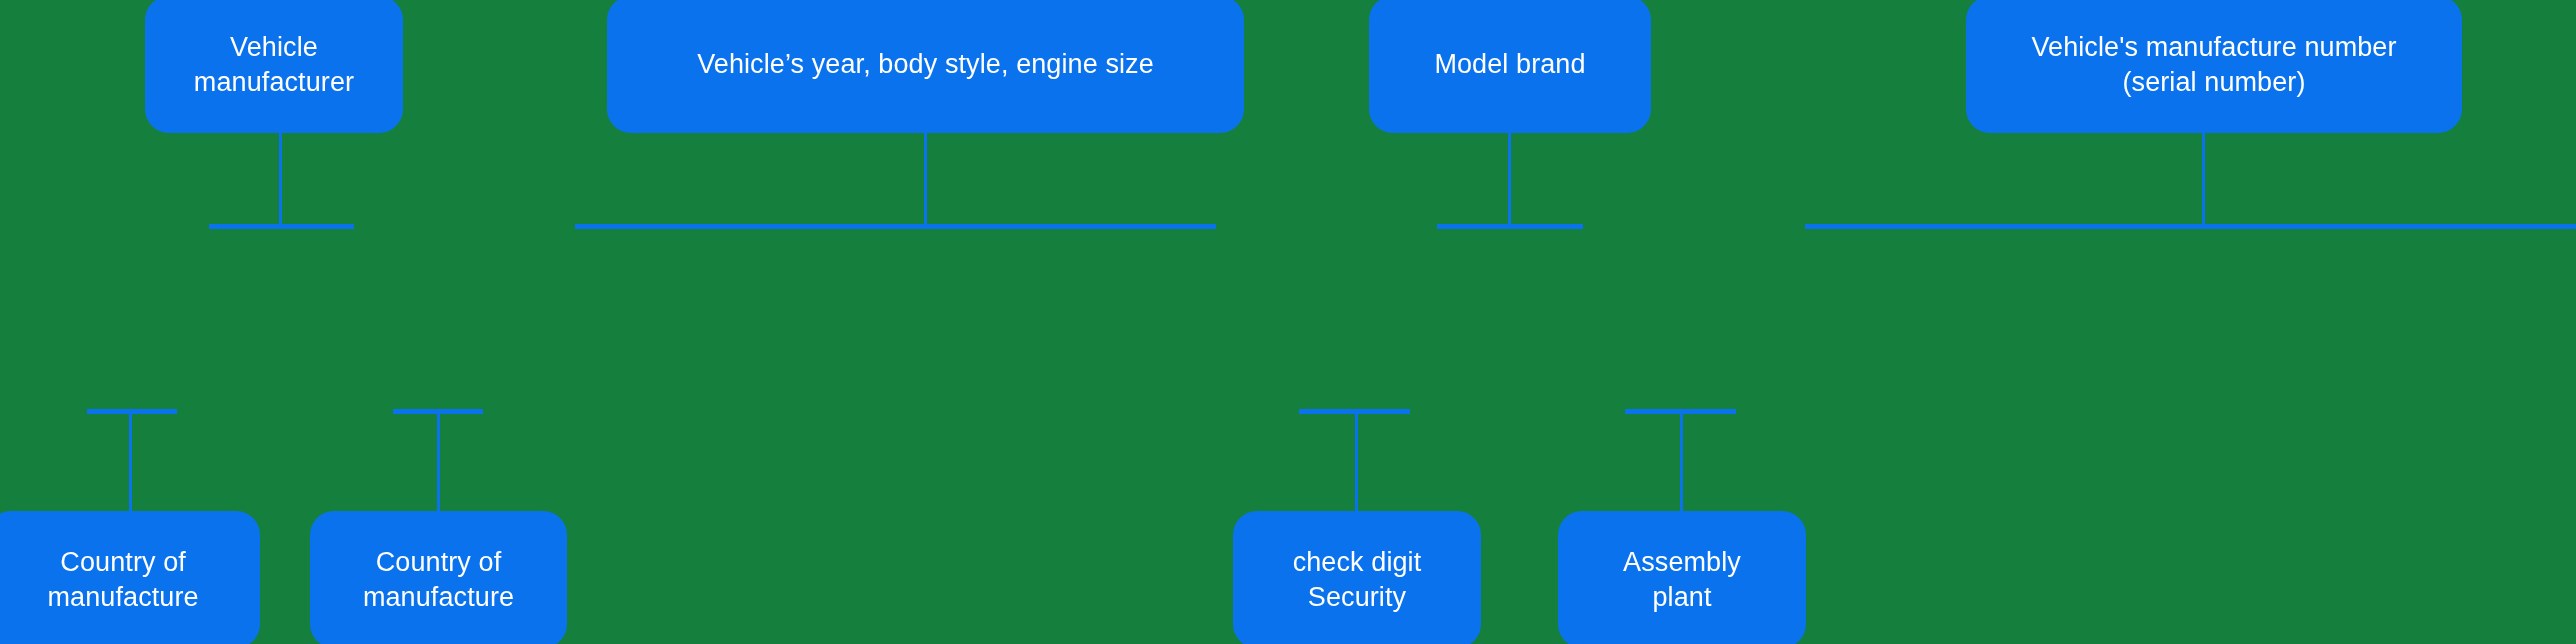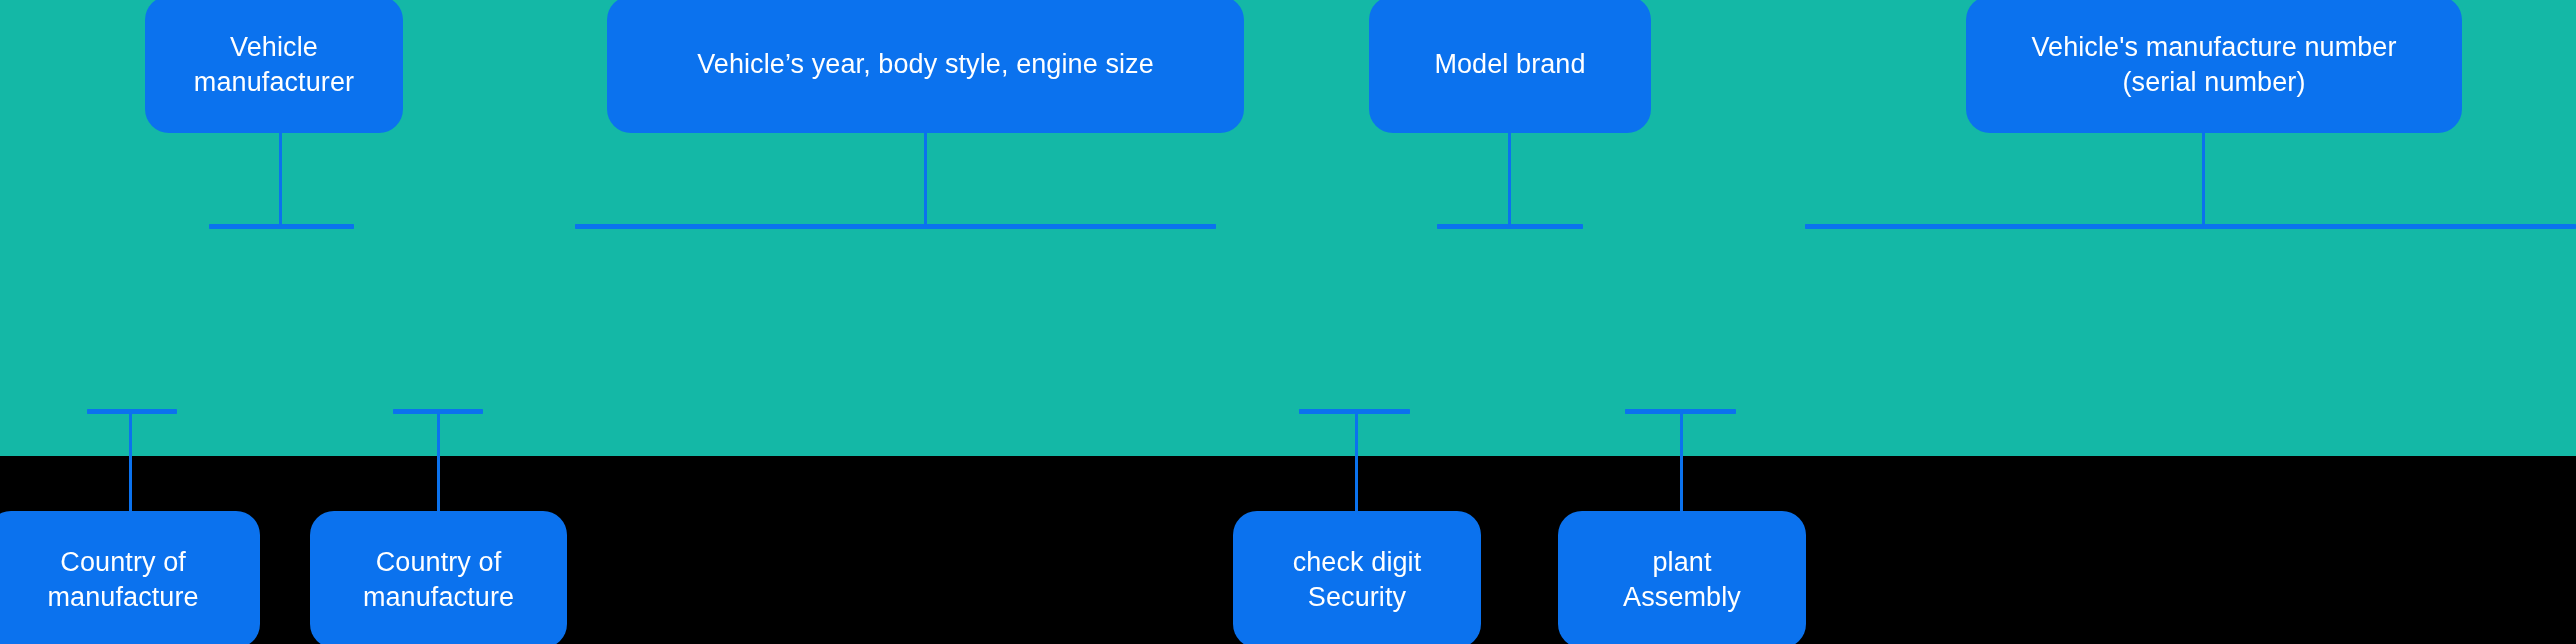--- a/index.html
+++ b/index.html
@@ -9,22 +9,22 @@
   }
   body {
     width: 2576px;
     height: 644px;
     overflow: hidden;
     font-family: "Liberation Sans", sans-serif;
   }
   #diagram {
     position: relative;
     width: 2576px;
-    height: 456px;
-    background: #14b8a6;
+    height: 644px;
+    background: #15803d;
   }
   .node {
     position: absolute;
     box-sizing: border-box;
     background: #0B72EE;
     border-radius: 24px;
     color: #ffffff;
     display: flex;
     align-items: center;
     justify-content: center;
@@ -122,19 +122,19 @@
 
   <div class="node" style="left:1233px; top:511px; width:248px; height:137px;">
     <span>
       <span>check digit</span>
       <span>Security</span>
     </span>
   </div>
 
   <div class="node" style="left:1558px; top:511px; width:248px; height:137px;">
     <span>
+      <span>Assembly</span>
       <span>plant</span>
-      <span>Assembly</span>
     </span>
   </div>
 
 </div>
 
 
 </body></html>

